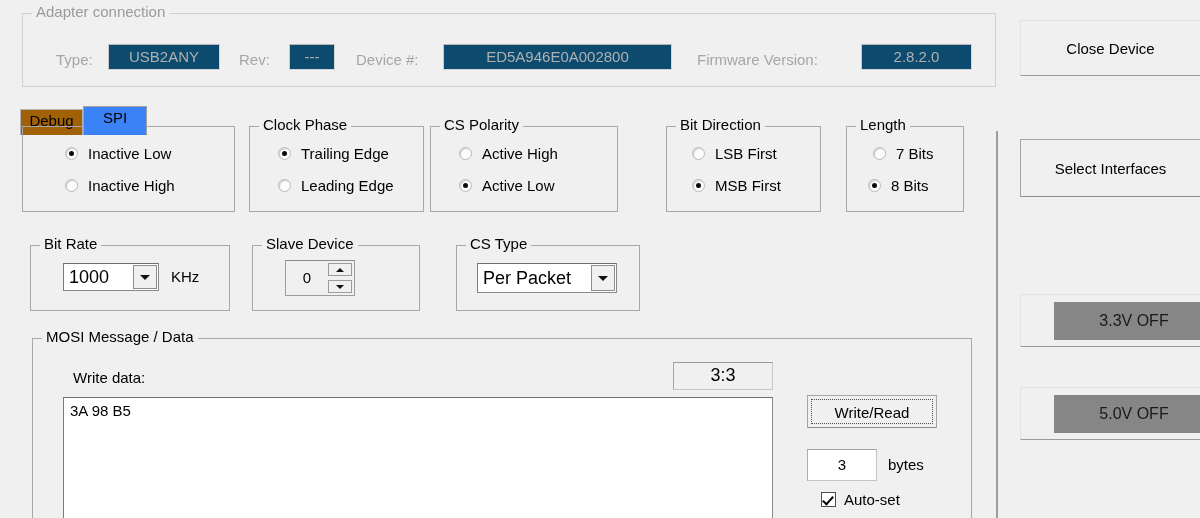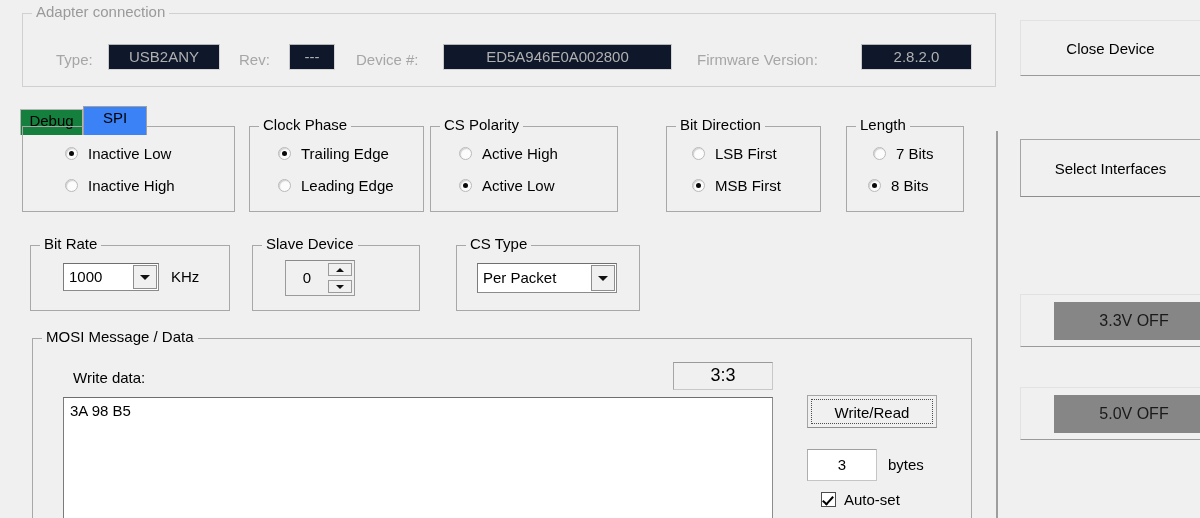--- a/index.html
+++ b/index.html
@@ -37,37 +37,37 @@
   }
   .group.disabled > .g-title { color: #9a9a9a; }
 
   
   .lbl { position: absolute; white-space: nowrap; line-height: 18px; }
   .lbl.dis { color: #a6a6a6; }
 
   .field {
     position: absolute;
     box-sizing: border-box;
-    background: #0f172a;
+    background: #0c4a6e;
     border: 1px solid #d4d4d4;
     border-top-color: #b6b6b6;
     border-left-color: #c9c9c9;
     color: #b0b0b0;
     text-align: center;
     line-height: 24px;
     white-space: nowrap;
     overflow: hidden;
   }
 
   
   .tabstrip { position: absolute; }
   .tab {
     position: absolute;
     box-sizing: border-box;
-    background: #15803d;
+    background: #a16207;
     border: 1px solid #a0a0a0;
     border-bottom: none;
     line-height: 22px;
     text-align: center;
     font-size: 15px;
   }
   .tab.inactive {
     top: 3px;
     border-color: #b4b4b4;
   }
@@ -110,21 +110,21 @@
     box-sizing: border-box;
     background: #fff;
     border: 1px solid #8b8b8b;
     border-top-color: #6f6f6f;
     border-left-color: #7c7c7c;
   }
   .combo .ctext {
     position: absolute;
     left: 5px; top: 0;
     line-height: 26px;
-    font-size: 15px;
+    font-size: 18px;
   }
   .combo .cbtn {
     position: absolute;
     right: 1px; top: 1px; bottom: 1px;
     width: 24px;
     background: #f0f0f0;
     border: 1px solid #8e8e8e;
     box-sizing: border-box;
   }
   .combo .cbtn::after {

